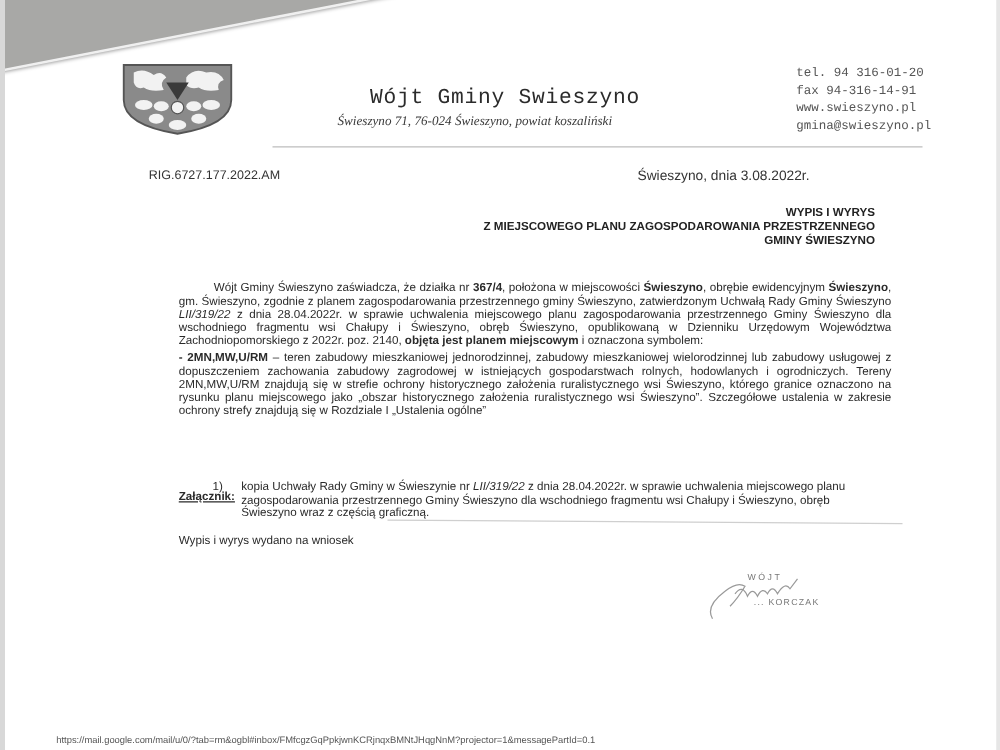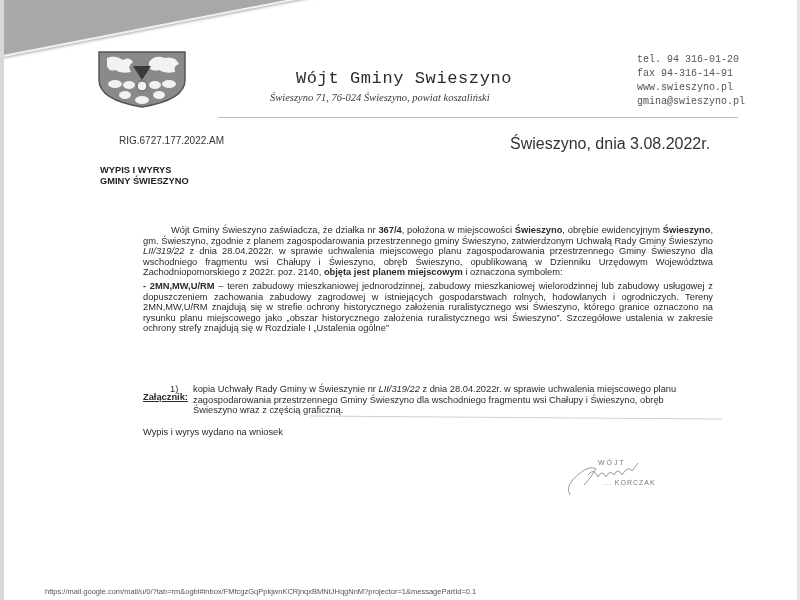--- a/index.html
+++ b/index.html
@@ -41,24 +41,24 @@
   }
   .contact {
     position:absolute; left:637px; top:53px; width:100px;
     font-family:Liberation Mono, monospace; font-size:10px; color:#555; line-height:14px;
   }
   .contact div { white-space:nowrap; }
   .header-rule {
     position:absolute; left:218px; top:117px; width:520px; height:1px; background:#bdbdbd;
   }
   .ref { position:absolute; left:119px; top:135px; font-size:10px; color:#333; }
-  .date { position:absolute; left:510px; top:135px; font-size:16px; color:#333; }
+  .date { position:absolute; left:510px; top:135px; font-size:11px; color:#333; }
 
   .title-block {
-    position:absolute; left:100px; top:165px; width:600px; text-align:left;
+    position:absolute; left:100px; top:165px; width:600px; text-align:right;
     font-weight:bold; font-size:9.3px; line-height:11px; color:#222;
   }
   .body-text {
     position:absolute; left:143px; width:570px;
     font-size:9.3px; line-height:10.5px; color:#2a2a2a; text-align:justify;
   }
   .p1 { top:225px; }
   .p2 { top:281px; }
   .p1 .indent { display:inline-block; width:28px; }
   b { font-weight:bold; }
@@ -129,20 +129,21 @@
   <div>www.swieszyno.pl</div>
   <div>gmina@swieszyno.pl</div>
 </div>
 <div class="header-rule"></div>
 
 <div class="ref">RIG.6727.177.2022.AM</div>
 <div class="date">Świeszyno, dnia 3.08.2022r.</div>
 
 <div class="title-block">
   <div>WYPIS I WYRYS</div>
+  <div>Z MIEJSCOWEGO PLANU ZAGOSPODAROWANIA PRZESTRZENNEGO</div>
   <div>GMINY ŚWIESZYNO</div>
 </div>
 
 <div class="body-text p1">
   <span class="indent"></span><span>Wójt Gminy Świeszyno zaświadcza, że działka nr </span><b>367/4</b><span>, położona w miejscowości </span><b>Świeszyno</b><span>, obrębie ewidencyjnym </span><b>Świeszyno</b><span>, gm. Świeszyno, zgodnie z planem zagospodarowania przestrzennego gminy Świeszyno, zatwierdzonym Uchwałą Rady Gminy Świeszyno </span><i>LII/319/22</i><span> z dnia 28.04.2022r. w sprawie uchwalenia miejscowego planu zagospodarowania przestrzennego Gminy Świeszyno dla wschodniego fragmentu wsi Chałupy i Świeszyno, obręb Świeszyno, opublikowaną w Dzienniku Urzędowym Województwa Zachodniopomorskiego z 2022r. poz. 2140, </span><b>objęta jest planem miejscowym</b><span> i oznaczona symbolem:</span>
 </div>
 
 <div class="body-text p2">
   <b>- 2MN,MW,U/RM</b><span> – teren zabudowy mieszkaniowej jednorodzinnej, zabudowy mieszkaniowej wielorodzinnej lub zabudowy usługowej z dopuszczeniem zachowania zabudowy zagrodowej w istniejących gospodarstwach rolnych, hodowlanych i ogrodniczych. Tereny 2MN,MW,U/RM znajdują się w strefie ochrony historycznego założenia ruralistycznego wsi Świeszyno, którego granice oznaczono na rysunku planu miejscowego jako „obszar historycznego założenia ruralistycznego wsi Świeszyno”. Szczegółowe ustalenia w zakresie ochrony strefy znajdują się w Rozdziale I „Ustalenia ogólne”</span><br>
 </div>

